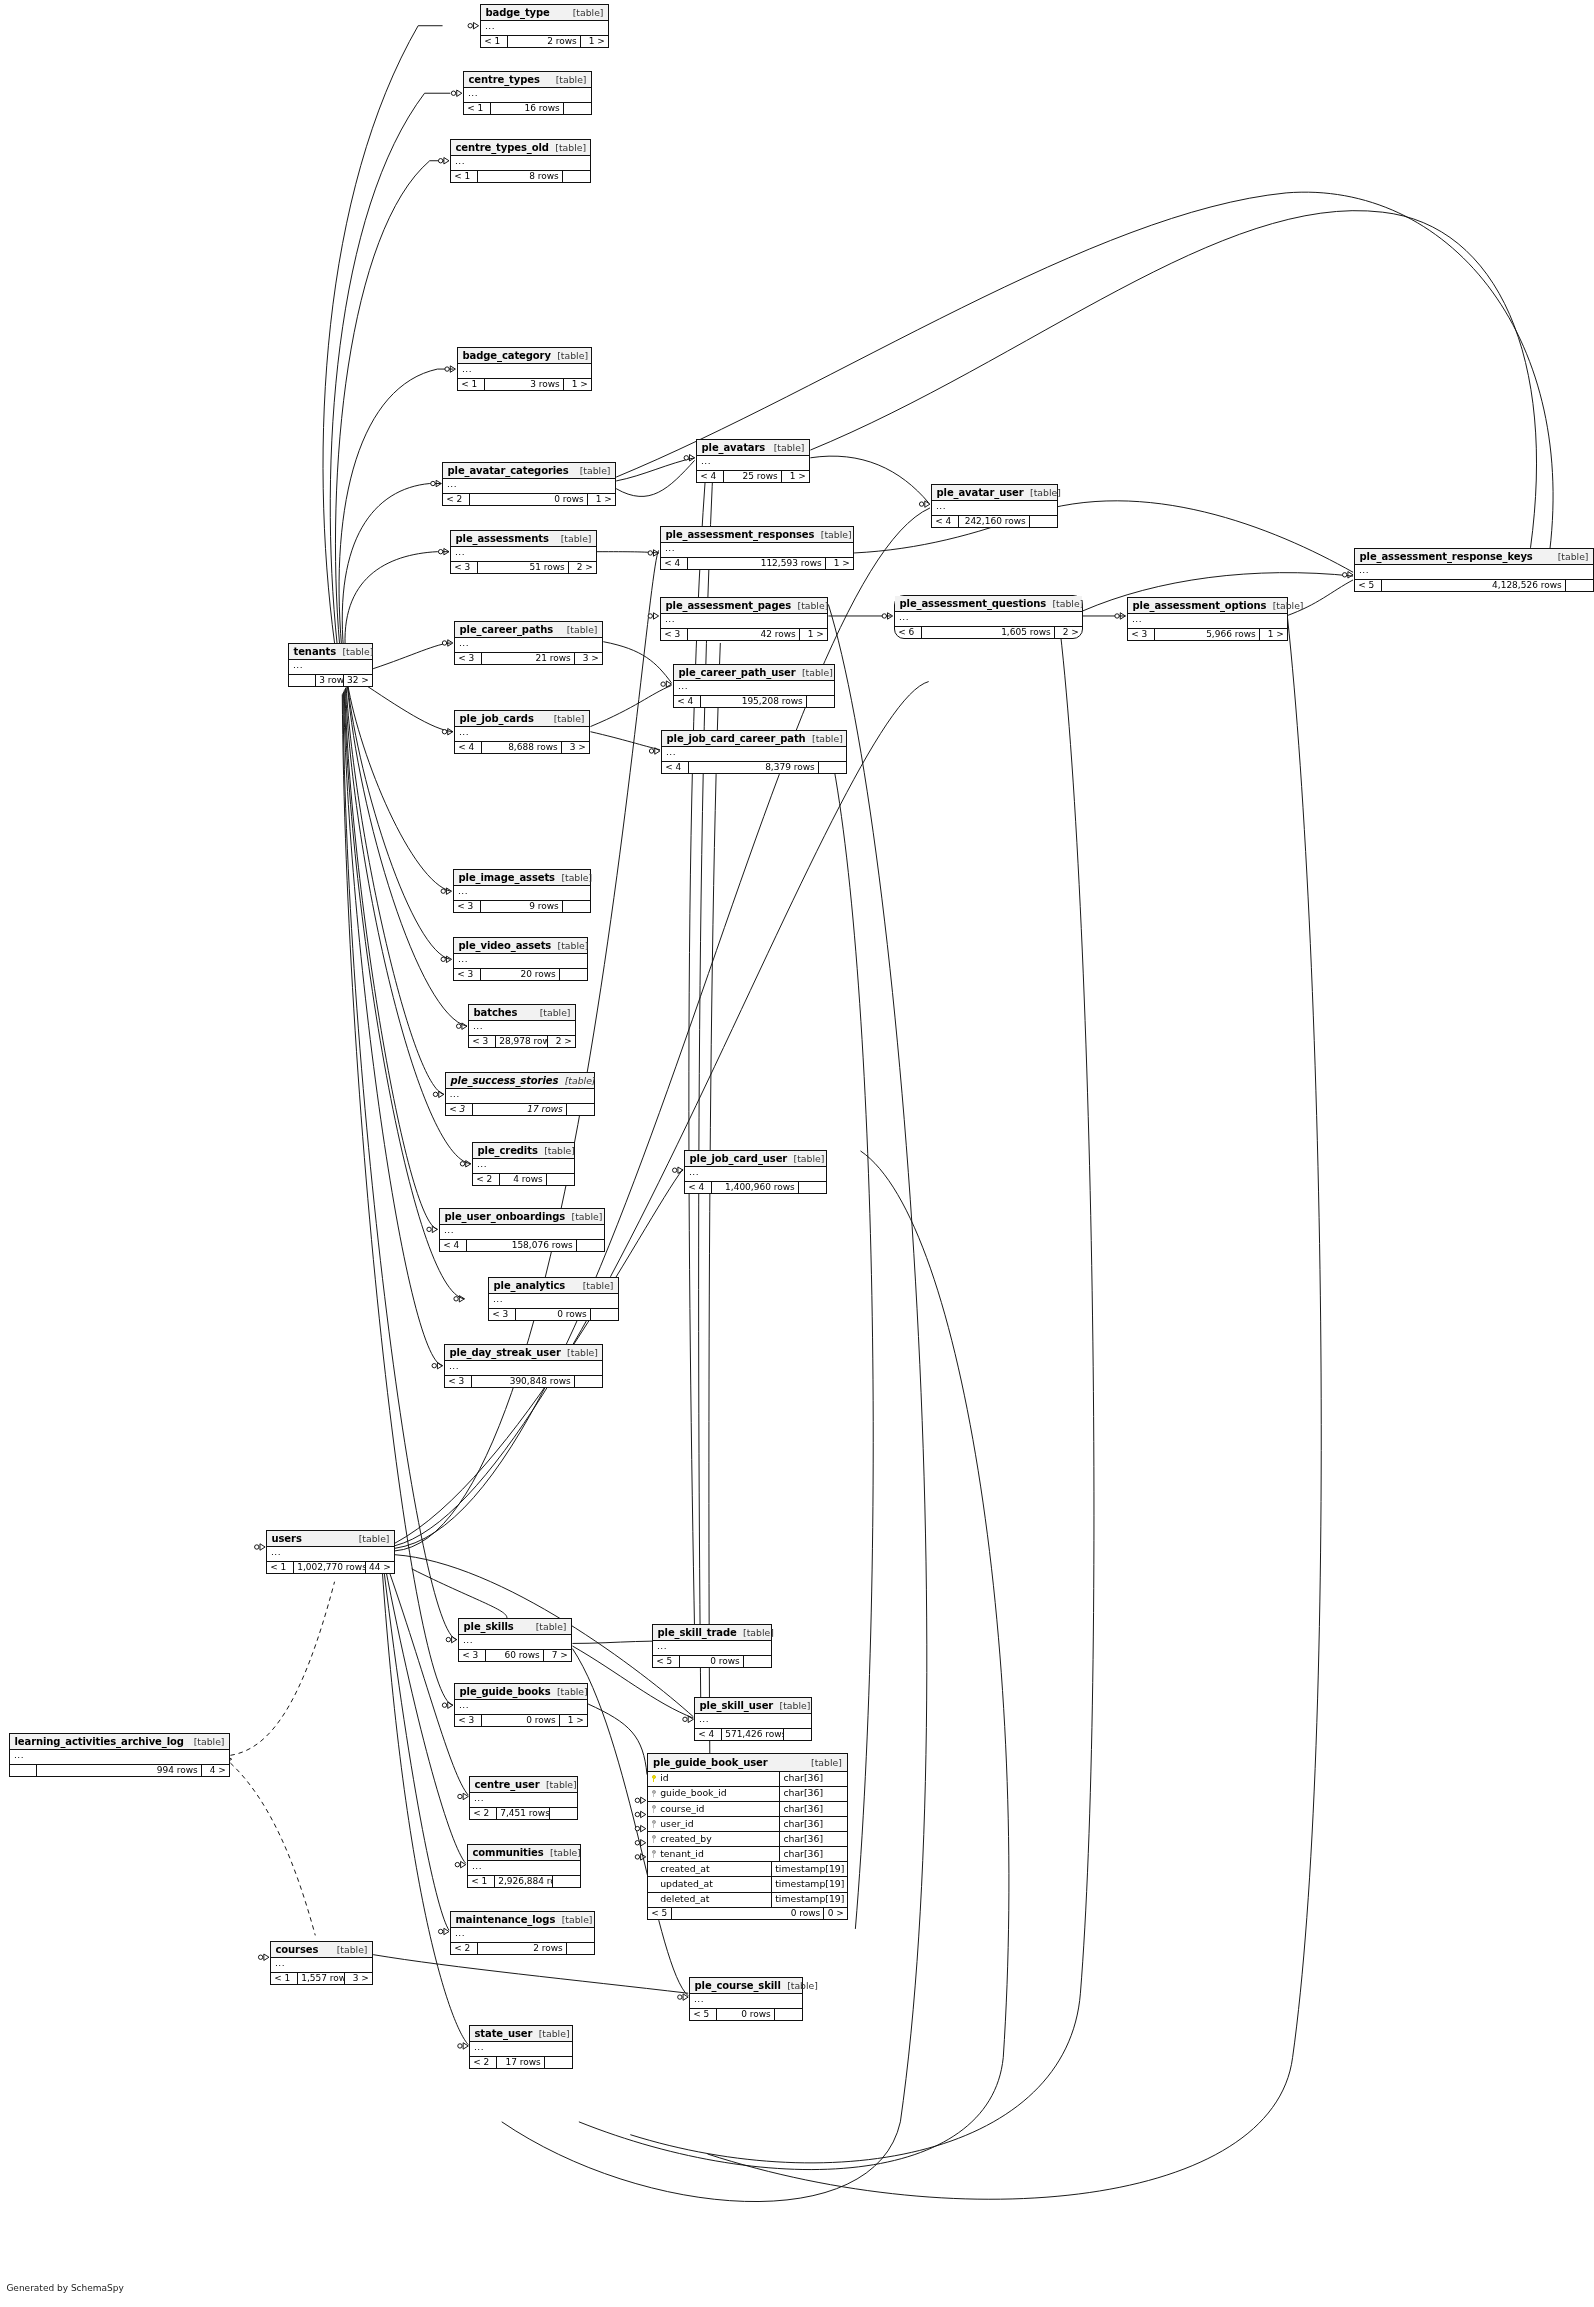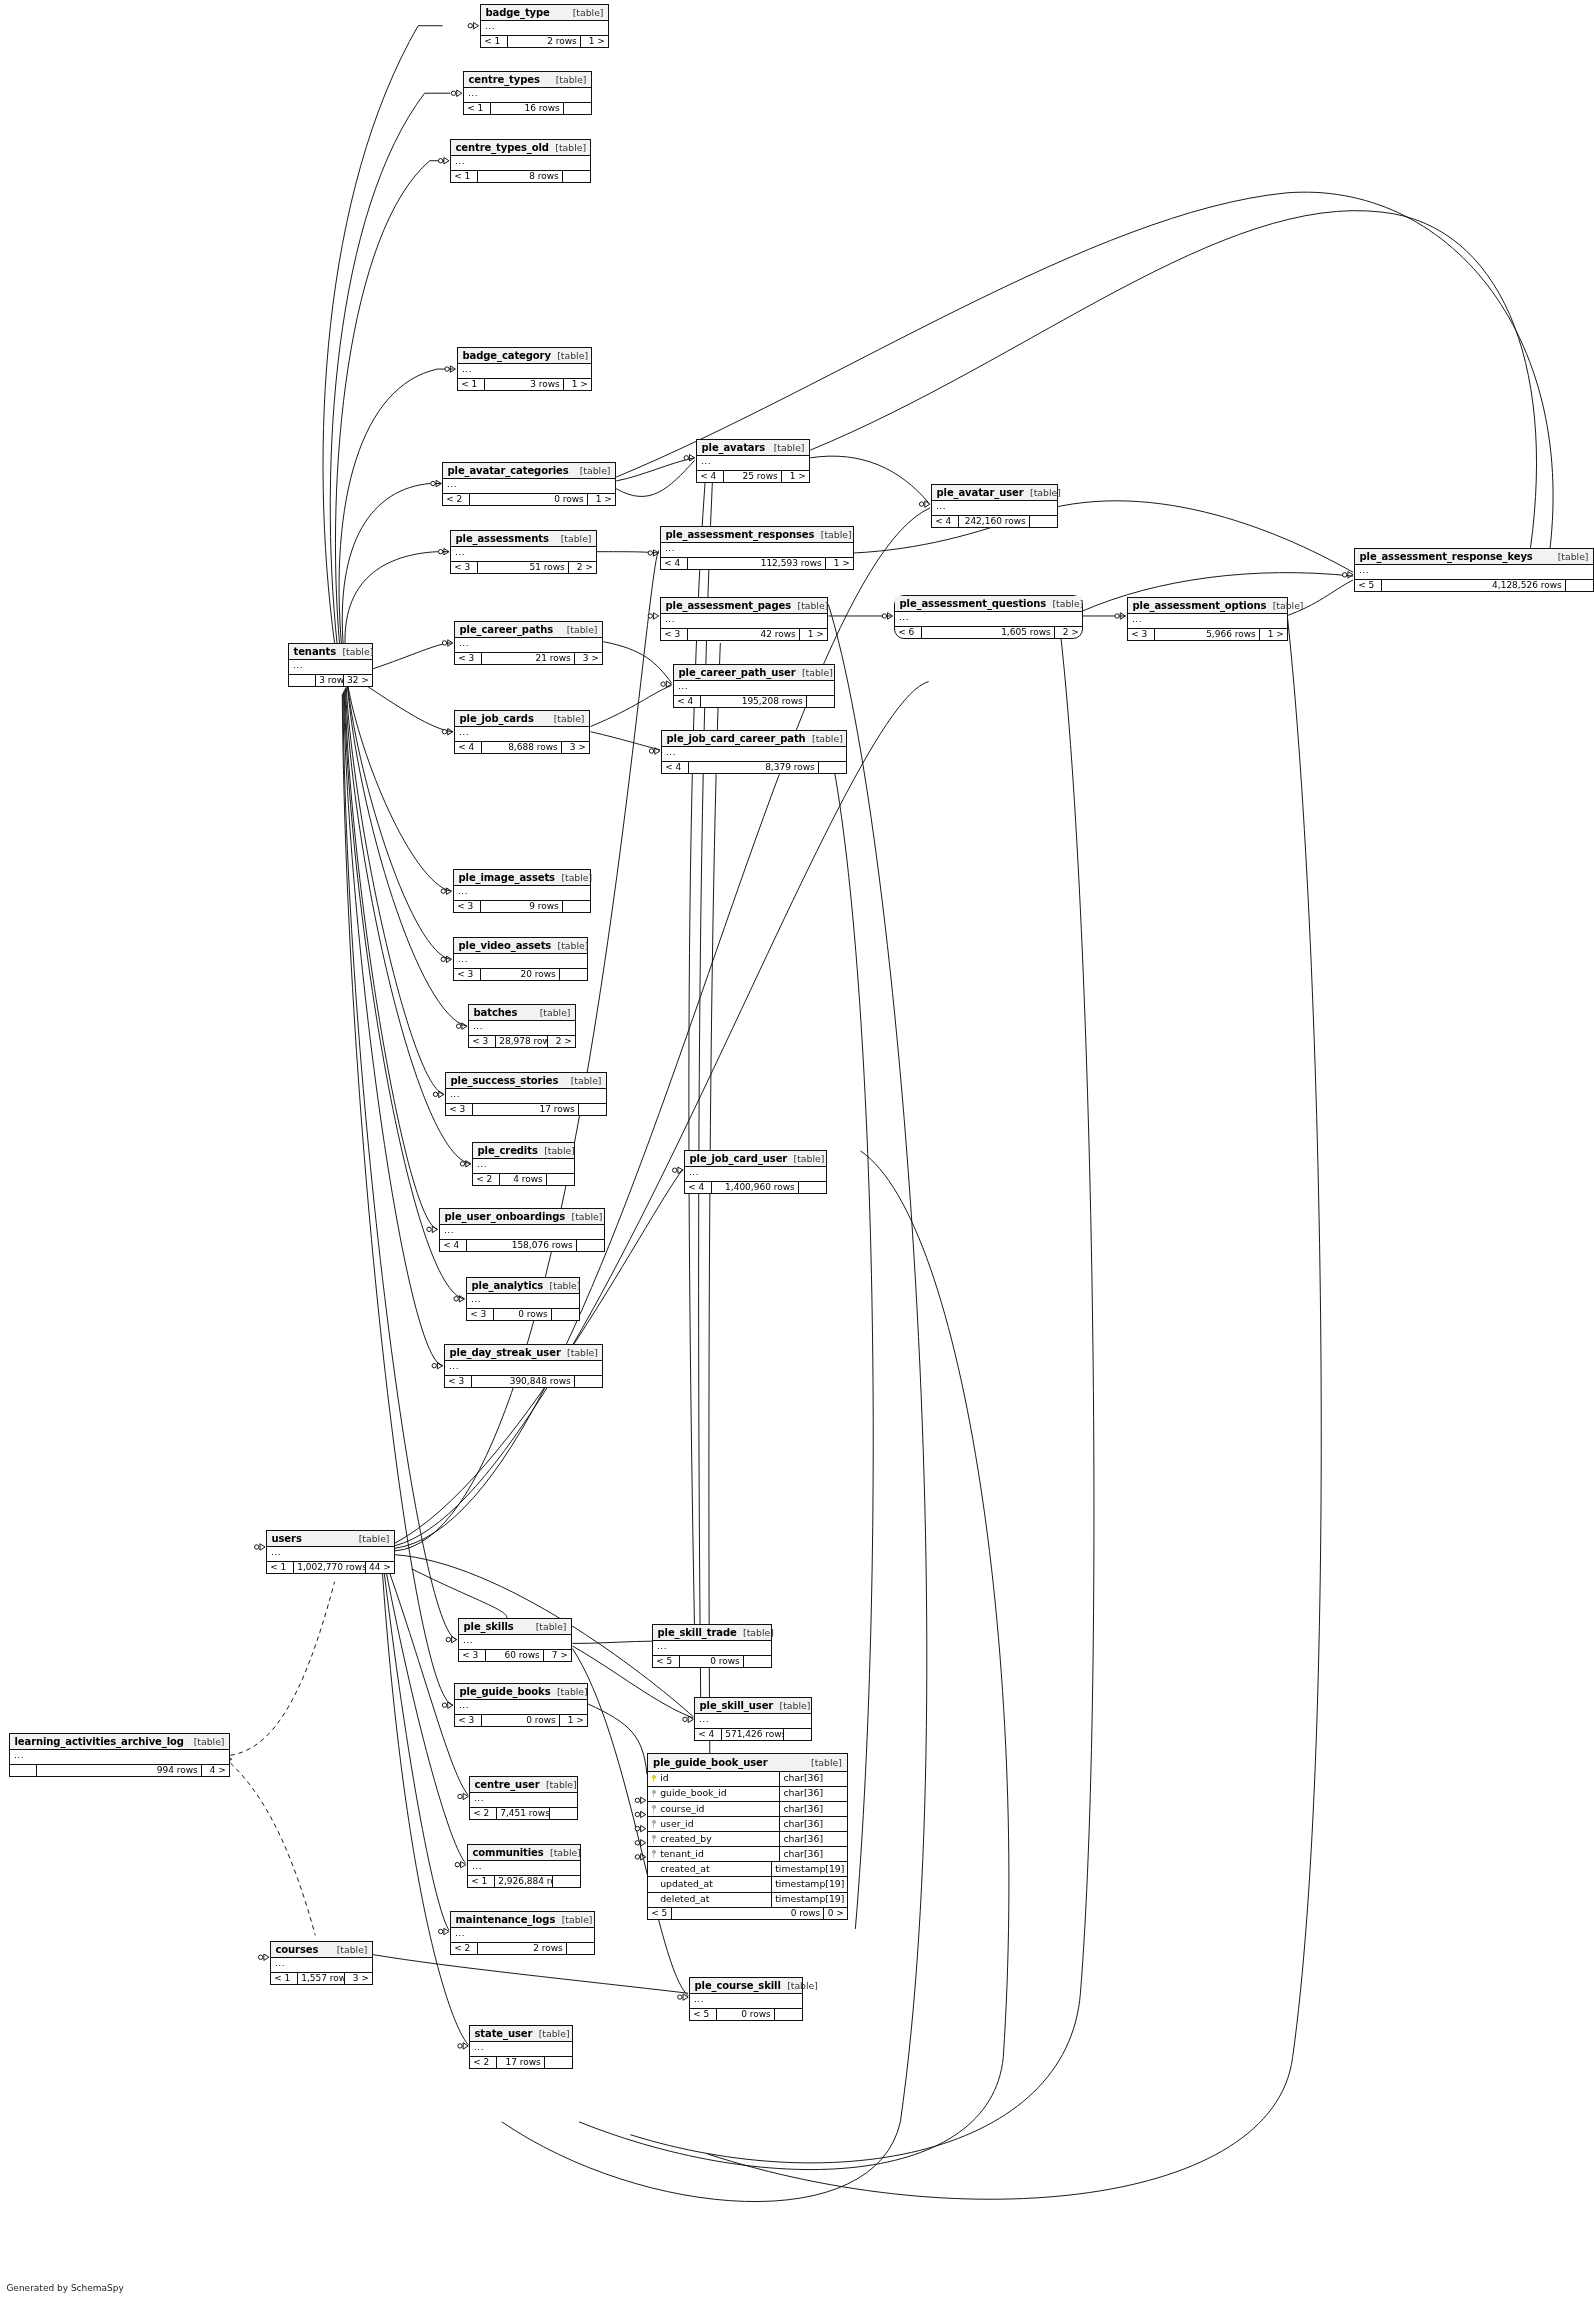--- a/index.html
+++ b/index.html
@@ -452,21 +452,21 @@
           <span class="nm">batches</span>
           <span class="kind">[table]</span>
         </div>
         <div class="body ell">...</div>
         <div class="foot">
           <div class="c1" style="min-width: 27px;">&lt; 3</div>
           <div class="c2">28,978 rows</div>
           <div class="c3" style="min-width: 27px;">2 &gt;</div>
         </div>
       </div>
-      <div class="tbl" style="left: 445px; top: 1072px; width: 162px;">
+      <div class="tbl" style="left: 445px; top: 1072px; width: 150px; font-style: italic;">
         <div class="hdr">
           <span class="nm">ple_success_stories</span>
           <span class="kind">[table]</span>
         </div>
         <div class="body ell">...</div>
         <div class="foot">
           <div class="c1" style="min-width: 27px;">&lt; 3</div>
           <div class="c2">17 rows</div>
           <div class="c3" style="min-width: 27px;"></div>
         </div>
@@ -500,21 +500,21 @@
           <span class="nm">ple_job_card_user</span>
           <span class="kind">[table]</span>
         </div>
         <div class="body ell">...</div>
         <div class="foot">
           <div class="c1" style="min-width: 27px;">&lt; 4</div>
           <div class="c2">1,400,960 rows</div>
           <div class="c3" style="min-width: 27px;"></div>
         </div>
       </div>
-      <div class="tbl" style="left: 466px; top: 1277px; width: 114px;">
+      <div class="tbl" style="left: 488px; top: 1277px; width: 131px;">
         <div class="hdr">
           <span class="nm">ple_analytics</span>
           <span class="kind">[table]</span>
         </div>
         <div class="body ell">...</div>
         <div class="foot">
           <div class="c1" style="min-width: 27px;">&lt; 3</div>
           <div class="c2">0 rows</div>
           <div class="c3" style="min-width: 27px;"></div>
         </div>

